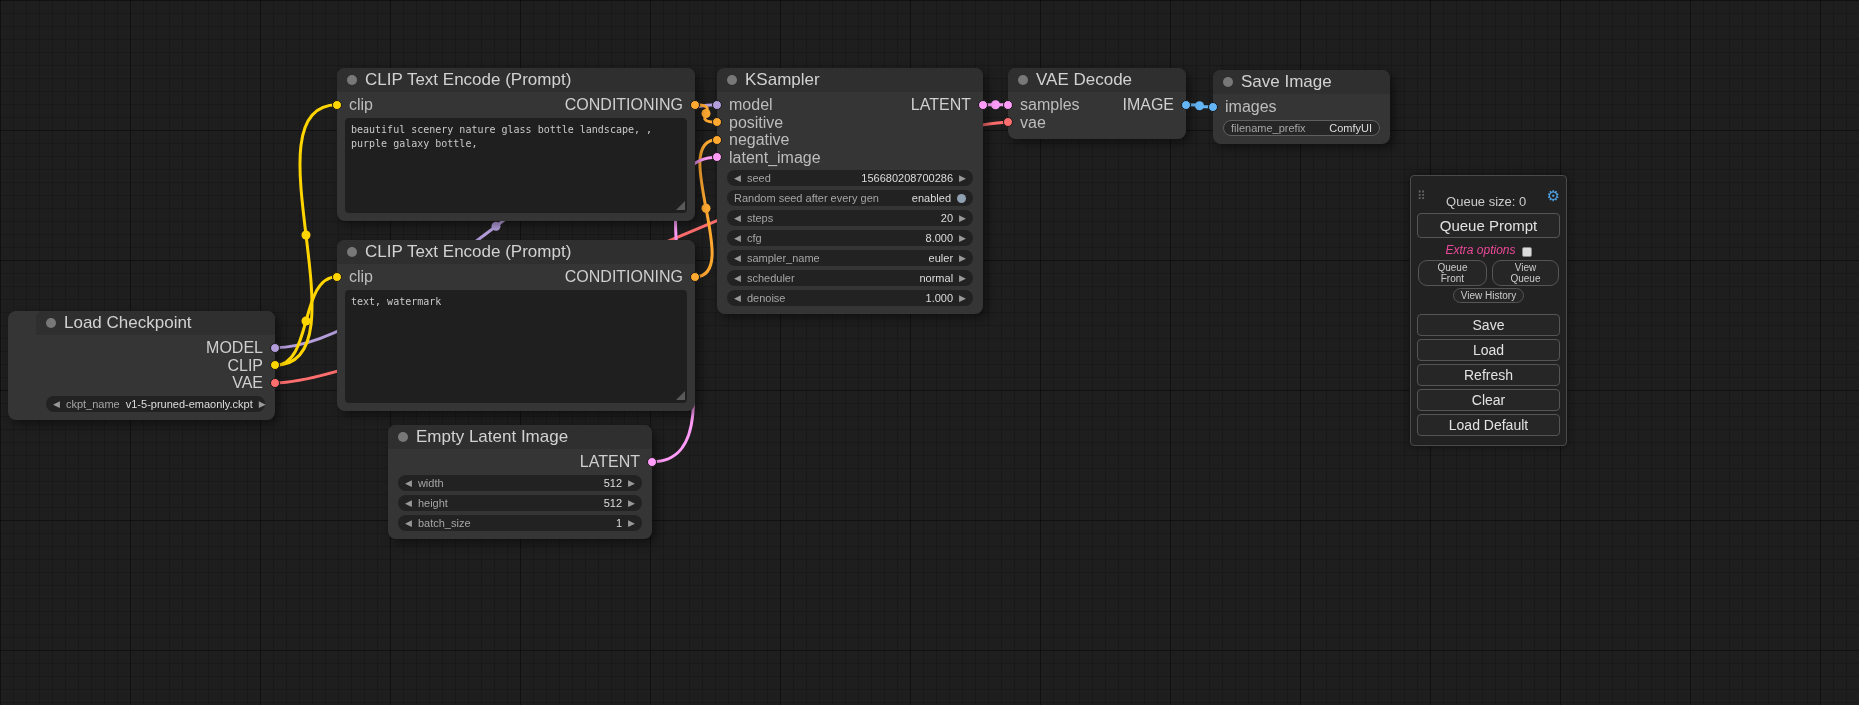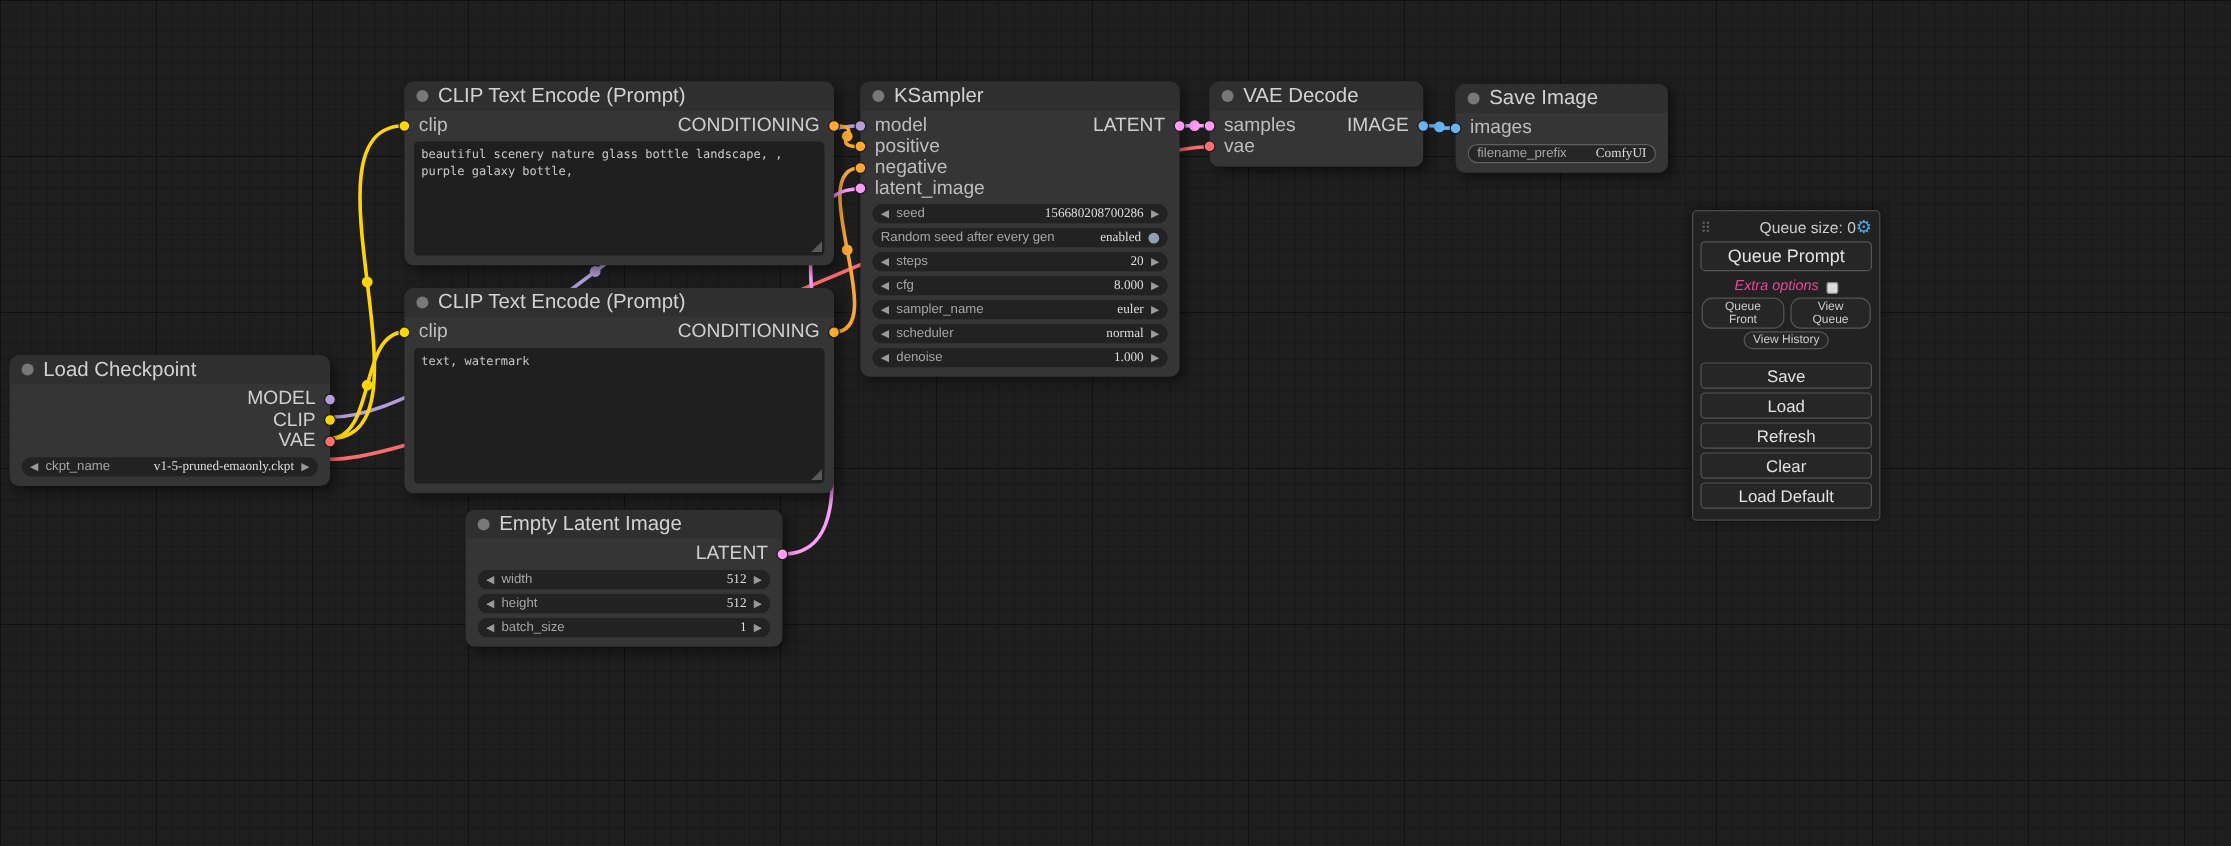--- a/index.html
+++ b/index.html
@@ -34,41 +34,41 @@
   .olbl{color:#cfcfcf;}
   .port{position:absolute;width:10px;height:10px;border-radius:50%;border:1px solid #181818;top:3.75px;background:#888;}
   .pin{left:-5px;}
   .pout{right:-5px;}
   .widget{
     height:16px;margin:4px 10px 0;background:#222;border-radius:8px;
     display:flex;align-items:center;gap:6px;padding:0 7px;font-size:11px;color:#aaa;
   }
   .widget.bordered{border:1px solid #5f5f5f;background:#262626;}
   .wlabel{color:#a5a5a5;white-space:nowrap;}
-  .wvalue{margin-left:auto;color:#ddd;white-space:nowrap;font-family:Liberation Serif, serif;}
+  .wvalue{margin-left:auto;color:#ddd;white-space:nowrap;}
   .warrow{color:#999;font-size:9px;line-height:16px;}
   .toggle{width:9px;height:9px;border-radius:50%;background:#8fa0b3;flex:0 0 auto;}
   .prompt{
     display:block;width:calc(100% - 16px);margin:4px 8px 0;background:#1f1f1f;border:none;
     border-radius:4px;color:#c9c9c9;font-family:"DejaVu Sans Mono",monospace;font-size:10px;
     line-height:1.45;padding:5px 6px;resize:none;outline:none;
   }
   .grip{
     position:absolute;right:10px;bottom:11px;width:0;height:0;
     border-style:solid;border-width:0 0 9px 9px;border-color:transparent transparent #6e6e6e transparent;opacity:.75;
   }
 
   #queue-panel{
     position:absolute;left:1410px;top:175px;width:157px;z-index:3;
     background:#222;border:1px solid #4a4a4a;border-radius:4px;
     box-shadow:0 0 8px rgba(0,0,0,0.5);padding:6px;color:#ddd;
   }
   .qheader{display:flex;align-items:center;font-size:13px;color:#ccc;margin:0 0 4px 0;}
   .qdrag{color:#666;font-size:12px;cursor:grab;}
-  .qsize{flex:1;text-align:right;}
+  .qsize{flex:1;text-align:center;margin-top:12px;}
   .qgear{color:#4fa3e3;font-size:15px;cursor:pointer;line-height:1;}
   .qbtn{
     display:block;width:100%;background:#262626;border:1px solid #555;border-radius:4px;
     color:#e2e2e2;font-family:"Liberation Sans",sans-serif;font-size:14px;
     padding:2px 0;margin:3px 0;text-align:center;cursor:pointer;
   }
   .qbtn.big{font-size:15px;padding:3px 0;}
   .qbtn.mini{display:inline-block;width:auto;font-size:10px;border-radius:9px;padding:1px 7px;margin:1px;color:#ccc;}
   .qextra{display:flex;align-items:flex-end;justify-content:center;gap:6px;font-size:12px;color:#ec4899;margin:5px 0 2px;font-style:italic;}
   .qcheck{width:10px;height:10px;background:#dcdcdc;border:1px solid #888;border-radius:2px;cursor:pointer;}
@@ -93,21 +93,21 @@
       <path d="M 695 276.75 C 743.5643130292193 276.75 668.4356869707807 139.75 717 139.75" stroke="#FFA931" stroke-width="3" fill="none" stroke-linecap="round"></path>
       <circle cx="706" cy="208.25" r="4.5" fill="#FFA931"></circle>
       <path d="M 652 461.75 C 760.9761126348338 461.75 608.0238873651662 157.25 717 157.25" stroke="#FF9CF9" stroke-width="3" fill="none" stroke-linecap="round"></path>
       <circle cx="684.5" cy="309.5" r="4.5" fill="#FF9CF9"></circle>
       <path d="M 983 104.75 C 1013 104.75 978 104.75 1008 104.75" stroke="#FF9CF9" stroke-width="3" fill="none" stroke-linecap="round"></path>
       <circle cx="995.5" cy="104.75" r="4.5" fill="#FF9CF9"></circle>
       <path d="M 1186 104.75 C 1216 104.75 1183 106.75 1213 106.75" stroke="#64B5F6" stroke-width="3" fill="none" stroke-linecap="round"></path>
       <circle cx="1199.5" cy="105.75" r="4.5" fill="#64B5F6"></circle>
     </svg>
 
-  <div class="node" style="left:8px;top:296px;width:267px;">
+  <div class="node" style="left:8px;top:311px;width:267px;padding-left:28px;">
     <div class="ntitle">
       <span class="ndot"></span>
       <span>Load Checkpoint</span>
     </div>
     <div class="nbody">
       <div class="slot sout">
         <span class="olbl">MODEL</span>
         <span class="port pout" style="background: rgb(179, 157, 219);"></span>
       </div>
       <div class="slot sout">

